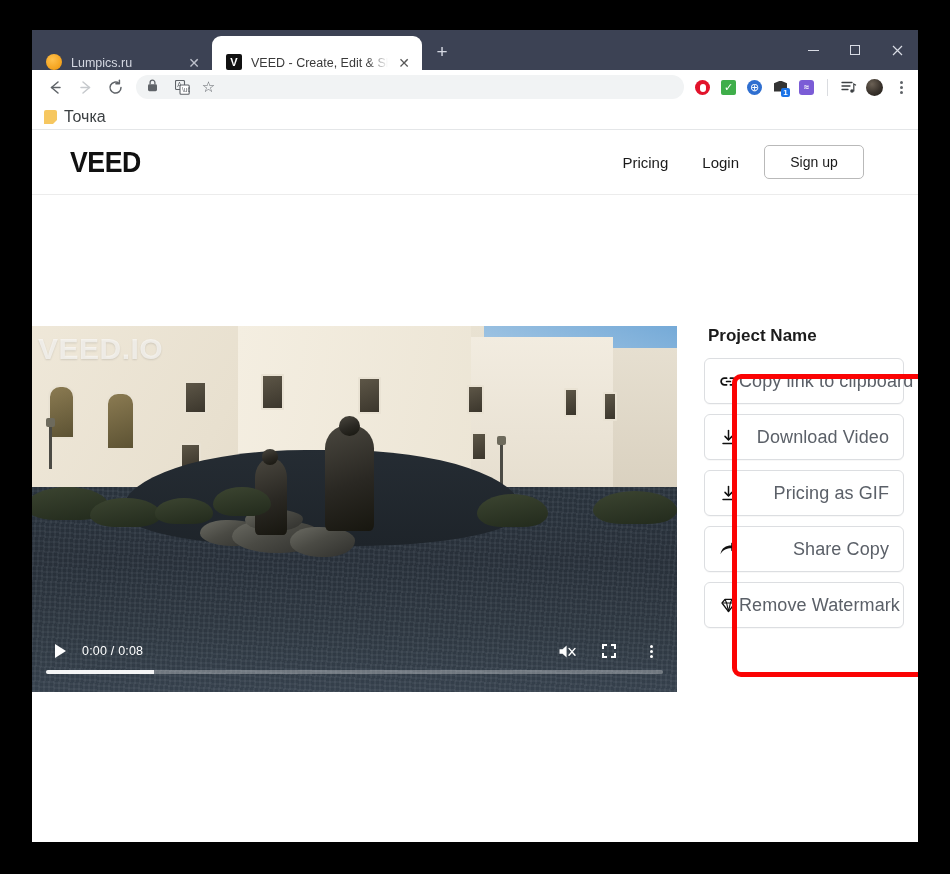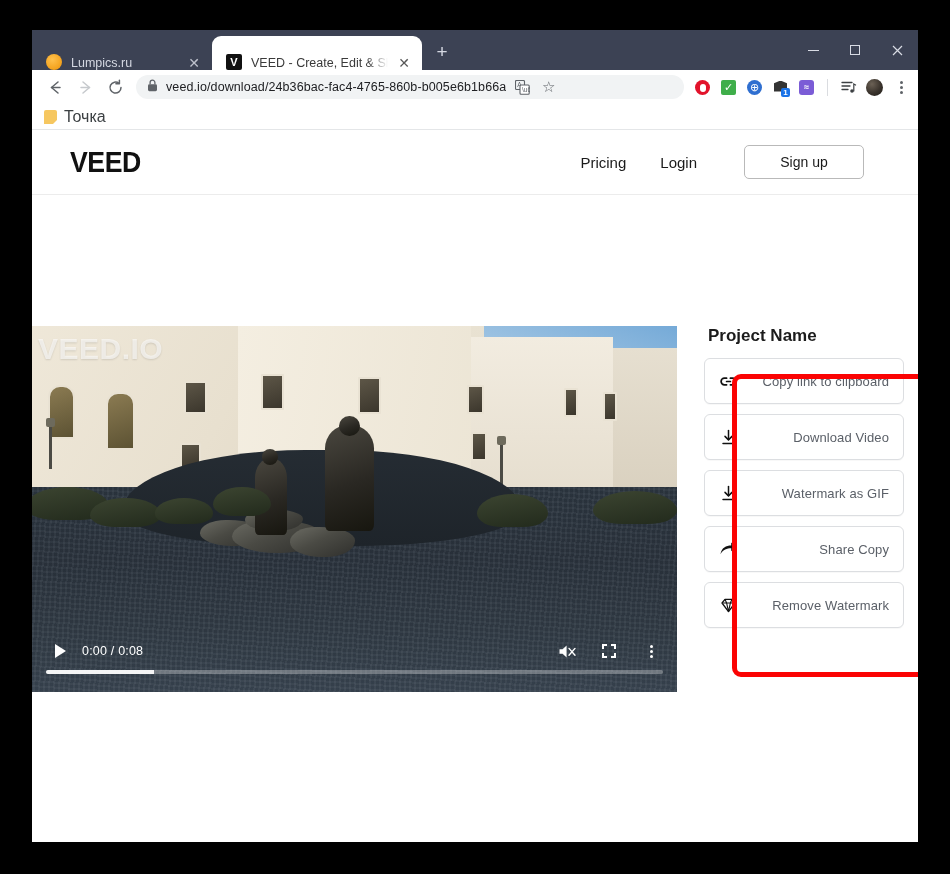--- a/index.html
+++ b/index.html
@@ -279,22 +279,22 @@
     transform: scaleX(0.92);
     transform-origin: left center;
   }
   .spacer { flex: 1 1 auto; }
   .navlink {
     font-size: 15px;
     color: #1a1a1a;
     margin-left: 34px;
   }
   .signup {
-    margin-left: 47px;
-    width: 120px; height: 34px;
+    margin-left: 25px;
+    width: 100px; height: 34px;
     border: 1px solid #b9b9b9;
     border-radius: 5px;
     background: #ffffff;
     font-size: 14px;
     color: #1a1a1a;
     display: flex; align-items: center; justify-content: center;
   }
 
   
   .video-wrap {
@@ -487,21 +487,21 @@
   }
   .action-btn .ico {
     width: 22px; height: 22px;
     flex: 0 0 22px;
     display: flex; align-items: center; justify-content: center;
     color: #111111;
   }
   .action-btn .lbl {
     flex: 1 1 auto;
     text-align: right;
-    font-size: 13px;
+    font-size: 18px;
     color: #5b6068;
     letter-spacing: .1px;
     white-space: nowrap;
   }
 
   
   .annot {
     position: absolute;
     left: 700px; top: 244px;
     width: 224px; height: 303px;
@@ -584,21 +584,20 @@
         </svg>
       </div>
 
       <div class="omnibox">
         <span class="lock">
           <svg width="11" height="13" viewBox="0 0 11 13">
             <rect x="1" y="5.2" width="9" height="7" rx="1.4" fill="#5f6368"></rect>
             <path d="M3.1 5.2 V3.6 a2.4 2.4 0 0 1 4.8 0 V5.2" stroke="#5f6368" stroke-width="1.3" fill="none"></path>
           </svg>
         </span>
-        <span class="url">veed.io/download/24b36bac-fac4-4765-860b-b005e6b1b66a</span>
         <span class="ob-right">
           <span class="ticon">
             <svg width="15" height="15" viewBox="0 0 15 15">
               <rect x="0.5" y="0.5" width="9" height="9" rx="1" fill="none" stroke="#5f6368" stroke-width="1.1"></rect>
               <text x="2.2" y="7.4" font-size="6.5" fill="#5f6368" font-family="Liberation Sans, sans-serif">A</text>
               <rect x="5" y="5" width="9.2" height="9.2" rx="1" fill="#fff" stroke="#5f6368" stroke-width="1.1"></rect>
               <text x="7" y="12.4" font-size="6.5" fill="#5f6368" font-family="Liberation Sans, sans-serif">\u6587</text>
             </svg>
           </span>
           <span class="ticon" style="font-size:15px;color:#5f6368;">☆</span>
@@ -768,21 +767,21 @@
           </div>
 
           <div class="action-btn">
             <span class="ico">
               <svg width="19" height="19" viewBox="0 0 19 19">
                 <path d="M9.5 2.6 V11.6" stroke="#111" stroke-width="1.5" stroke-linecap="round"></path>
                 <path d="M6 8.4 L9.5 11.9 L13 8.4" stroke="#111" stroke-width="1.5" fill="none" stroke-linecap="round" stroke-linejoin="round"></path>
                 <path d="M4 15.4 H15" stroke="#111" stroke-width="1.5" stroke-linecap="round"></path>
               </svg>
             </span>
-            <span class="lbl">Watermark as GIF</span>
+            <span class="lbl">Pricing as GIF</span>
           </div>
 
           <div class="action-btn">
             <span class="ico">
               <svg width="20" height="20" viewBox="0 0 20 20">
                 <path d="M2.5 15.2 C3.4 8.6 8.2 6.4 13.2 6.4 L13.2 3.4 L18 8.0 L13.2 12.2 L13.2 9.3 C8.8 9.3 5.2 10.7 2.5 15.2 Z" fill="#111"></path>
               </svg>
             </span>
             <span class="lbl">Share Copy</span>
           </div>

